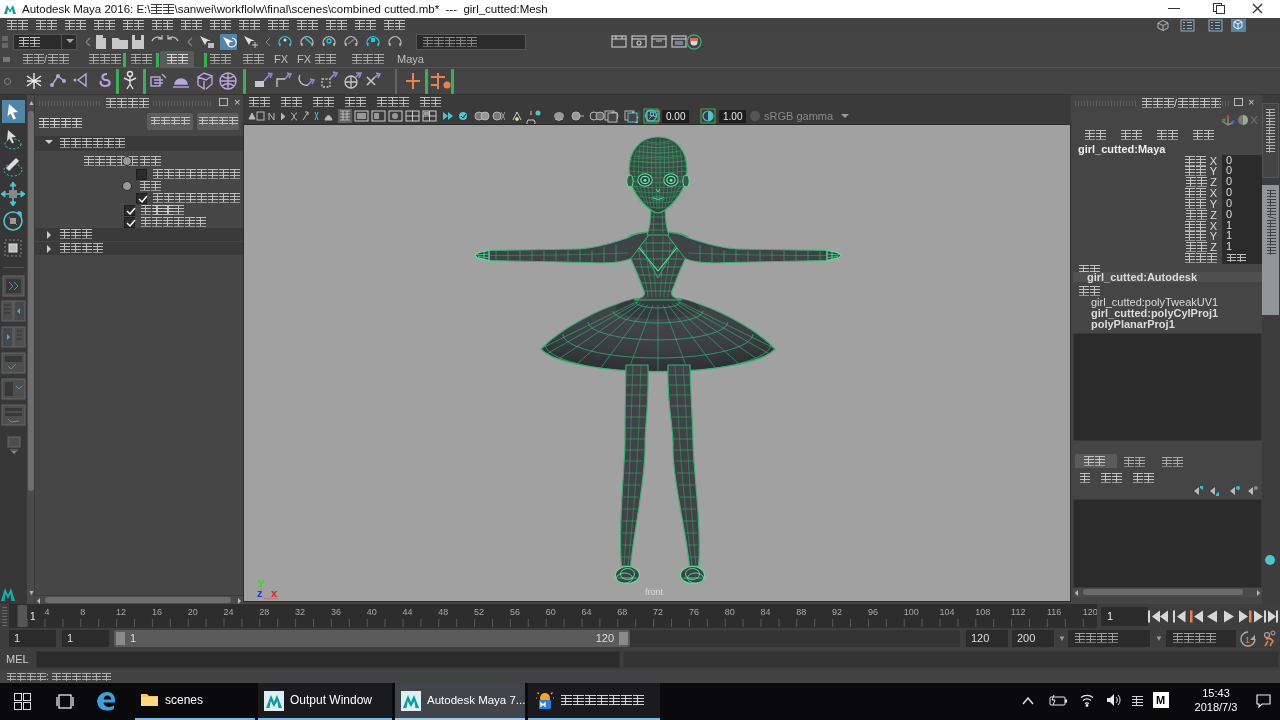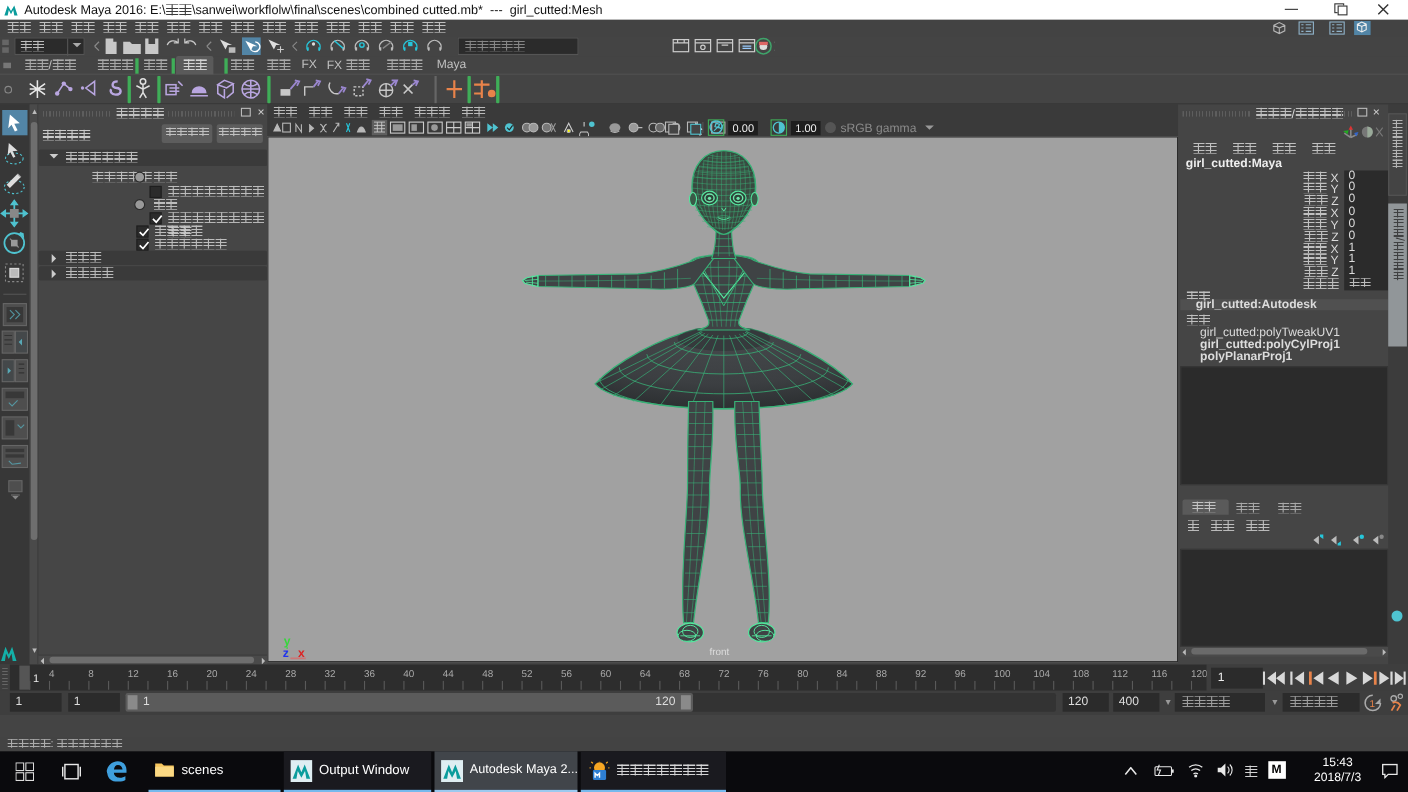--- a/index.html
+++ b/index.html
@@ -856,34 +856,39 @@
  <div class="ab" style="left:62px;top:2px;width:47px;height:17px;background:#2b2b2b;padding:2px 0 0 5px">1</div>
  <div class="ab" style="left:114px;top:2px;width:846px;height:17px;background:#333;border-radius:2px">
    <div class="ab" style="left:0;top:0;width:516px;height:17px;background:#5b5b5b;border-radius:2px">
      <div class="ab" style="left:2px;top:2px;width:9px;height:13px;background:#8a8a8a"></div>
      <div class="ab" style="right:2px;top:2px;width:9px;height:13px;background:#8a8a8a"></div>
      <span style="position:absolute;left:16px;top:2px">1</span>
      <span style="position:absolute;right:16px;top:2px">120</span>
    </div>
  </div>
  <div class="ab" style="left:966px;top:2px;width:42px;height:17px;background:#2b2b2b;padding:2px 0 0 5px">120</div>
- <div class="ab" style="left:1012px;top:2px;width:42px;height:17px;background:#2b2b2b;padding:2px 0 0 5px">400</div>
+ <div class="ab" style="left:1012px;top:2px;width:42px;height:17px;background:#2b2b2b;padding:2px 0 0 5px">200</div>
  <div class="ab" style="left:1058px;top:6px;color:#999;font-size:8px">▼</div>
  <div class="ab" style="left:1068px;top:2px;width:82px;height:17px;background:#2b2b2b;color:#b8b8b8;padding:2px 0 0 6px"><i class="z"></i><i class="z"></i><i class="z"></i><i class="z"></i></div>
  <div class="ab" style="left:1155px;top:6px;color:#999;font-size:8px">▼</div>
  <div class="ab" style="left:1166px;top:2px;width:70px;height:17px;background:#2b2b2b;color:#b8b8b8;padding:2px 0 0 6px"><i class="z"></i><i class="z"></i><i class="z"></i><i class="z"></i></div>
  <svg class="ab" style="left:1240px;top:2px" width="38" height="18" viewBox="0 0 38 18">
   <path d="M8 2 a7 7 0 1 0 7 7" fill="none" stroke="#aaa" stroke-width="1.4"></path>
         <path d="M15 5 v5 h-5 z" fill="#aaa"></path>
         <text x="5" y="13" font-size="9" fill="#e8834a" font-family="Liberation Sans">1</text>
   <circle cx="27" cy="5" r="2.5" fill="none" stroke="#aaa" stroke-width="1.2"></circle>
         <circle cx="33" cy="3" r="2" fill="none" stroke="#aaa"></circle>
         <path d="M26 9 q4 -2 7 2 l-3 5 m-2 -5 l-3 5" stroke="#e8834a" stroke-width="1.6" fill="none"></path>
  </svg>
 </div>
+<div class="ab" style="left:0;top:650px;width:1280px;height:20px;background:#3e3e3e;color:#ccc">
+ <div class="ab" style="left:6px;top:3px">MEL</div>
+ <div class="ab" style="left:36px;top:1px;width:584px;height:17px;background:#2b2b2b;border:1px solid #333"></div>
+ <div class="ab" style="left:623px;top:1px;width:656px;height:17px;background:#333;border:1px solid #3a3a3a"></div>
+</div>
 <div class="ab" style="left:0;top:670px;width:1280px;height:13px;background:#434343;color:#c4c4c4;font-size:10px">
  <div class="ab" style="left:6px;top:1px"><i class="zs"></i><i class="zs"></i><i class="zs"></i><i class="zs"></i>: <i class="zs"></i><i class="zs"></i><i class="zs"></i><i class="zs"></i><i class="zs"></i><i class="zs"></i></div>
 </div>
 <div class="ab" style="left:0;top:683px;width:1280px;height:37px;background:#0a0a0d;color:#fff;font-size:12px">
  <svg class="ab" style="left:14px;top:10px" width="17" height="17" viewBox="0 0 17 17">
   <rect x="0.5" y="0.5" width="7" height="7" fill="none" stroke="#dcdcdc" stroke-width="1"></rect>
   <rect x="9.5" y="0.5" width="7" height="7" fill="none" stroke="#dcdcdc" stroke-width="1"></rect>
   <rect x="0.5" y="9.5" width="7" height="7" fill="none" stroke="#dcdcdc" stroke-width="1"></rect>
   <rect x="9.5" y="9.5" width="7" height="7" fill="none" stroke="#dcdcdc" stroke-width="1"></rect>
  </svg>
@@ -908,21 +913,21 @@
           <path d="M2 17 L7 4 L10 11 L13 4 L18 17 L14.5 17 L13.3 10 L10 16 L6.7 10 L5.5 17 Z" fill="#0a9c9c"></path>
         </svg>
    <span style="position:absolute;left:32px;top:10px">Output Window</span>
    <div class="ab" style="left:0;top:35px;width:134px;height:2px;background:#76b9ed"></div>
  </div>
  <div class="ab" style="left:395px;top:0;width:130px;height:35px;background:#41454a">
    <svg class="ab" style="left:6px;top:8px" width="20" height="20" viewBox="0 0 20 20">
           <rect width="20" height="20" fill="#dfeef2"></rect>
           <path d="M2 17 L7 4 L10 11 L13 4 L18 17 L14.5 17 L13.3 10 L10 16 L6.7 10 L5.5 17 Z" fill="#0a9c9c"></path>
         </svg>
-   <span style="position:absolute;left:32px;top:11px;font-size:11.5px;white-space:nowrap">Autodesk Maya 2...</span>
+   <span style="position:absolute;left:32px;top:11px;font-size:11.5px;white-space:nowrap">Autodesk Maya 7...</span>
    <div class="ab" style="left:0;top:35px;width:130px;height:2px;background:#9cc9ef"></div>
  </div>
  <div class="ab" style="left:528px;top:0;width:132px;height:35px;background:#1a1a1f">
    <svg class="ab" style="left:8px;top:9px" width="18" height="18" viewBox="0 0 18 18">
      <circle cx="9" cy="6" r="5" fill="#f6a623"></circle>
           <g stroke="#f6a623" stroke-width="1.2">
             <path d="M9 0 v-2 M3 2 l-1.5 -1.5 M15 2 l1.5 -1.5 M1 6 h-2 M17 6 h2"></path>
           </g>
      <rect x="3" y="8" width="12" height="9" rx="1" fill="#2e7fd4"></rect>
           <path d="M5 15 v-4 l2 2 l2 -2 v4" stroke="#fff" fill="none" stroke-width="1.3"></path>

